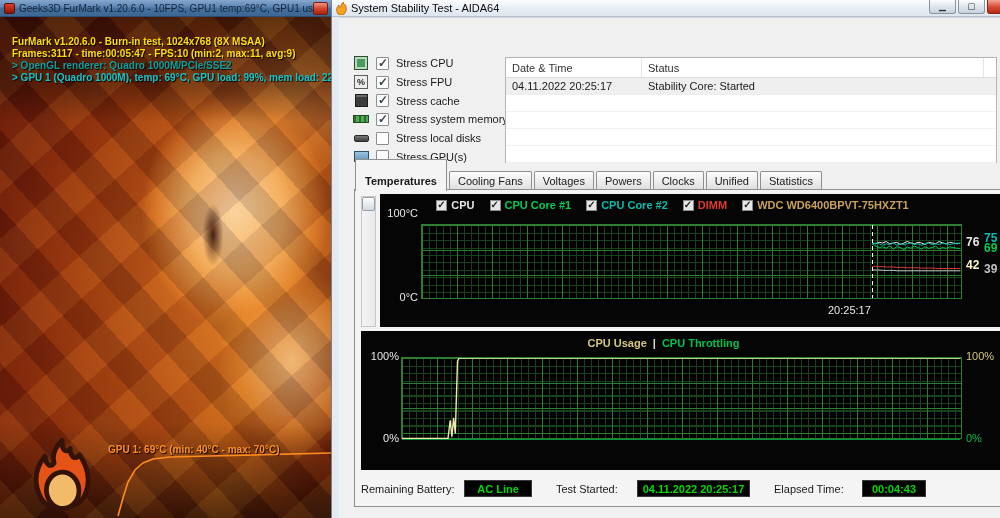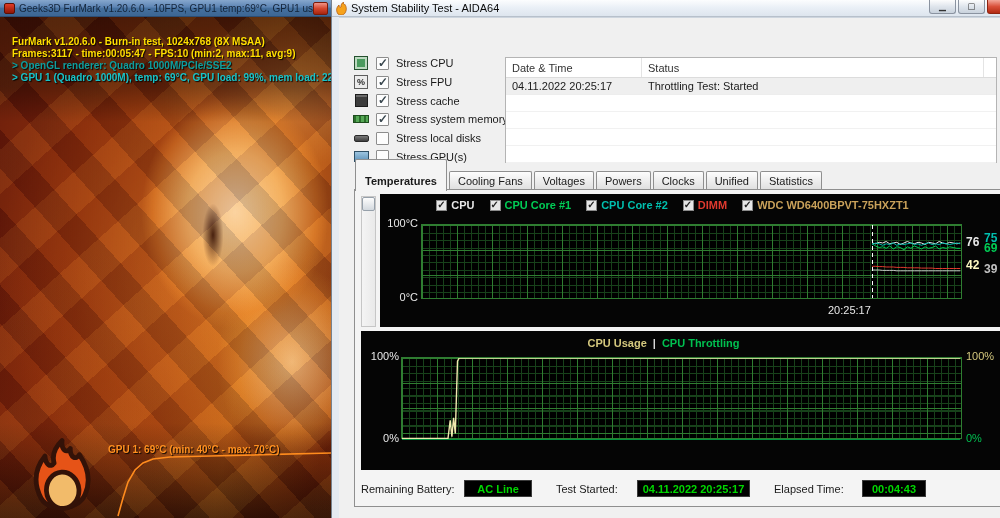--- a/index.html
+++ b/index.html
@@ -229,21 +229,21 @@
       </div>
 
       <div class="log-table">
         <div class="log-header">
           <div class="log-h-cell c1">Date &amp; Time</div>
           <div class="log-h-cell c2">Status</div>
           <div class="log-h-cell c3"></div>
         </div>
         <div class="log-row selected">
           <div class="log-cell c1">04.11.2022 20:25:17</div>
-          <div class="log-cell">Throttling Test: Started</div>
+          <div class="log-cell">Stability Core: Started</div>
         </div>
         <div class="empty-row"></div>
         <div class="empty-row"></div>
         <div class="empty-row"></div>
         <div class="empty-row"></div>
       </div>
 
       <div class="tab-strip">
         <div class="tab active">Temperatures</div>
         <div class="tab">Cooling Fans</div>
@@ -277,21 +277,21 @@
             <span class="lg-item">
               <span class="lg-check"></span>
               <span class="lg-label" style="color: rgb(224, 58, 47);">DIMM</span>
             </span>
             <span class="lg-item">
               <span class="lg-check"></span>
               <span class="lg-label" style="color: rgb(201, 161, 90);">WDC WD6400BPVT-75HXZT1</span>
             </span>
           </div>
 
-          <div class="axis-label right-align" style="left:2px; top:23px;">100°C</div>
+          <div class="axis-label right-align" style="left:2px; top:13px;">100°C</div>
           <div class="axis-label right-align" style="left:2px; top:97px;">0°C</div>
 
           <div class="plot-grid temp-grid">
             <svg id="temp-svg" width="541" height="75" viewBox="0 0 541 75" preserveAspectRatio="none">
                 <polyline points="450.1,18.0 453.6,18.8 457.2,17.3 460.7,18.0 464.2,16.5 467.7,18.8 471.3,18.0 474.8,17.3 478.3,19.5 481.9,18.0 485.4,16.5 488.9,18.0 492.4,18.8 496.0,17.3 499.5,18.0 503.0,19.5 506.5,17.3 510.1,18.0 513.6,18.8 517.1,16.5 520.7,18.0 524.2,18.8 527.7,17.3 531.2,18.0 534.8,18.8 538.3,18.0" fill="none" stroke="#e8e8e8" stroke-width="1"></polyline>
                 <polyline points="450.1,18.8 453.6,21.0 457.2,22.5 460.7,21.8 464.2,23.3 467.7,21.0 471.3,24.0 474.8,21.8 478.3,22.5 481.9,24.7 485.4,21.8 488.9,23.3 492.4,21.0 496.0,22.5 499.5,24.0 503.0,21.8 506.5,23.3 510.1,22.5 513.6,21.0 517.1,24.0 520.7,22.5 524.2,23.3 527.7,21.8 531.2,22.5 534.8,23.3 538.3,23.3" fill="none" stroke="#00cc55" stroke-width="1"></polyline>
                 <polyline points="450.1,19.5 453.6,18.0 457.2,18.8 460.7,20.3 464.2,18.8 467.7,19.5 471.3,18.0 474.8,20.3 478.3,18.8 481.9,19.5 485.4,18.8 488.9,18.0 492.4,19.5 496.0,18.8 499.5,20.3 503.0,18.8 506.5,18.0 510.1,19.5 513.6,18.8 517.1,19.5 520.7,18.0 524.2,18.8 527.7,19.5 531.2,18.8 534.8,18.0 538.3,18.8" fill="none" stroke="#00bfae" stroke-width="1"></polyline>
                 <polyline points="450.1,41.3 453.6,41.3 457.2,41.6 460.7,41.6 464.2,42.0 467.7,42.0 471.3,42.0 474.8,42.4 478.3,42.4 481.9,42.4 485.4,42.8 488.9,42.8 492.4,42.8 496.0,42.8 499.5,43.1 503.0,43.1 506.5,43.1 510.1,43.1 513.6,43.5 517.1,43.5 520.7,43.5 524.2,43.5 527.7,43.5 531.2,43.5 534.8,43.5 538.3,43.5" fill="none" stroke="#e03a2f" stroke-width="1"></polyline>
                 <polyline points="450.1,45.0 453.6,45.0 457.2,45.0 460.7,45.4 464.2,45.4 467.7,45.4 471.3,45.4 474.8,45.8 478.3,45.8 481.9,45.8 485.4,45.8 488.9,45.8 492.4,45.8 496.0,45.8 499.5,45.8 503.0,45.8 506.5,45.8 510.1,45.8 513.6,45.8 517.1,45.8 520.7,45.8 524.2,45.8 527.7,45.8 531.2,45.8 534.8,45.8 538.3,45.8" fill="none" stroke="#c2c2c2" stroke-width="1"></polyline>
               </svg>

